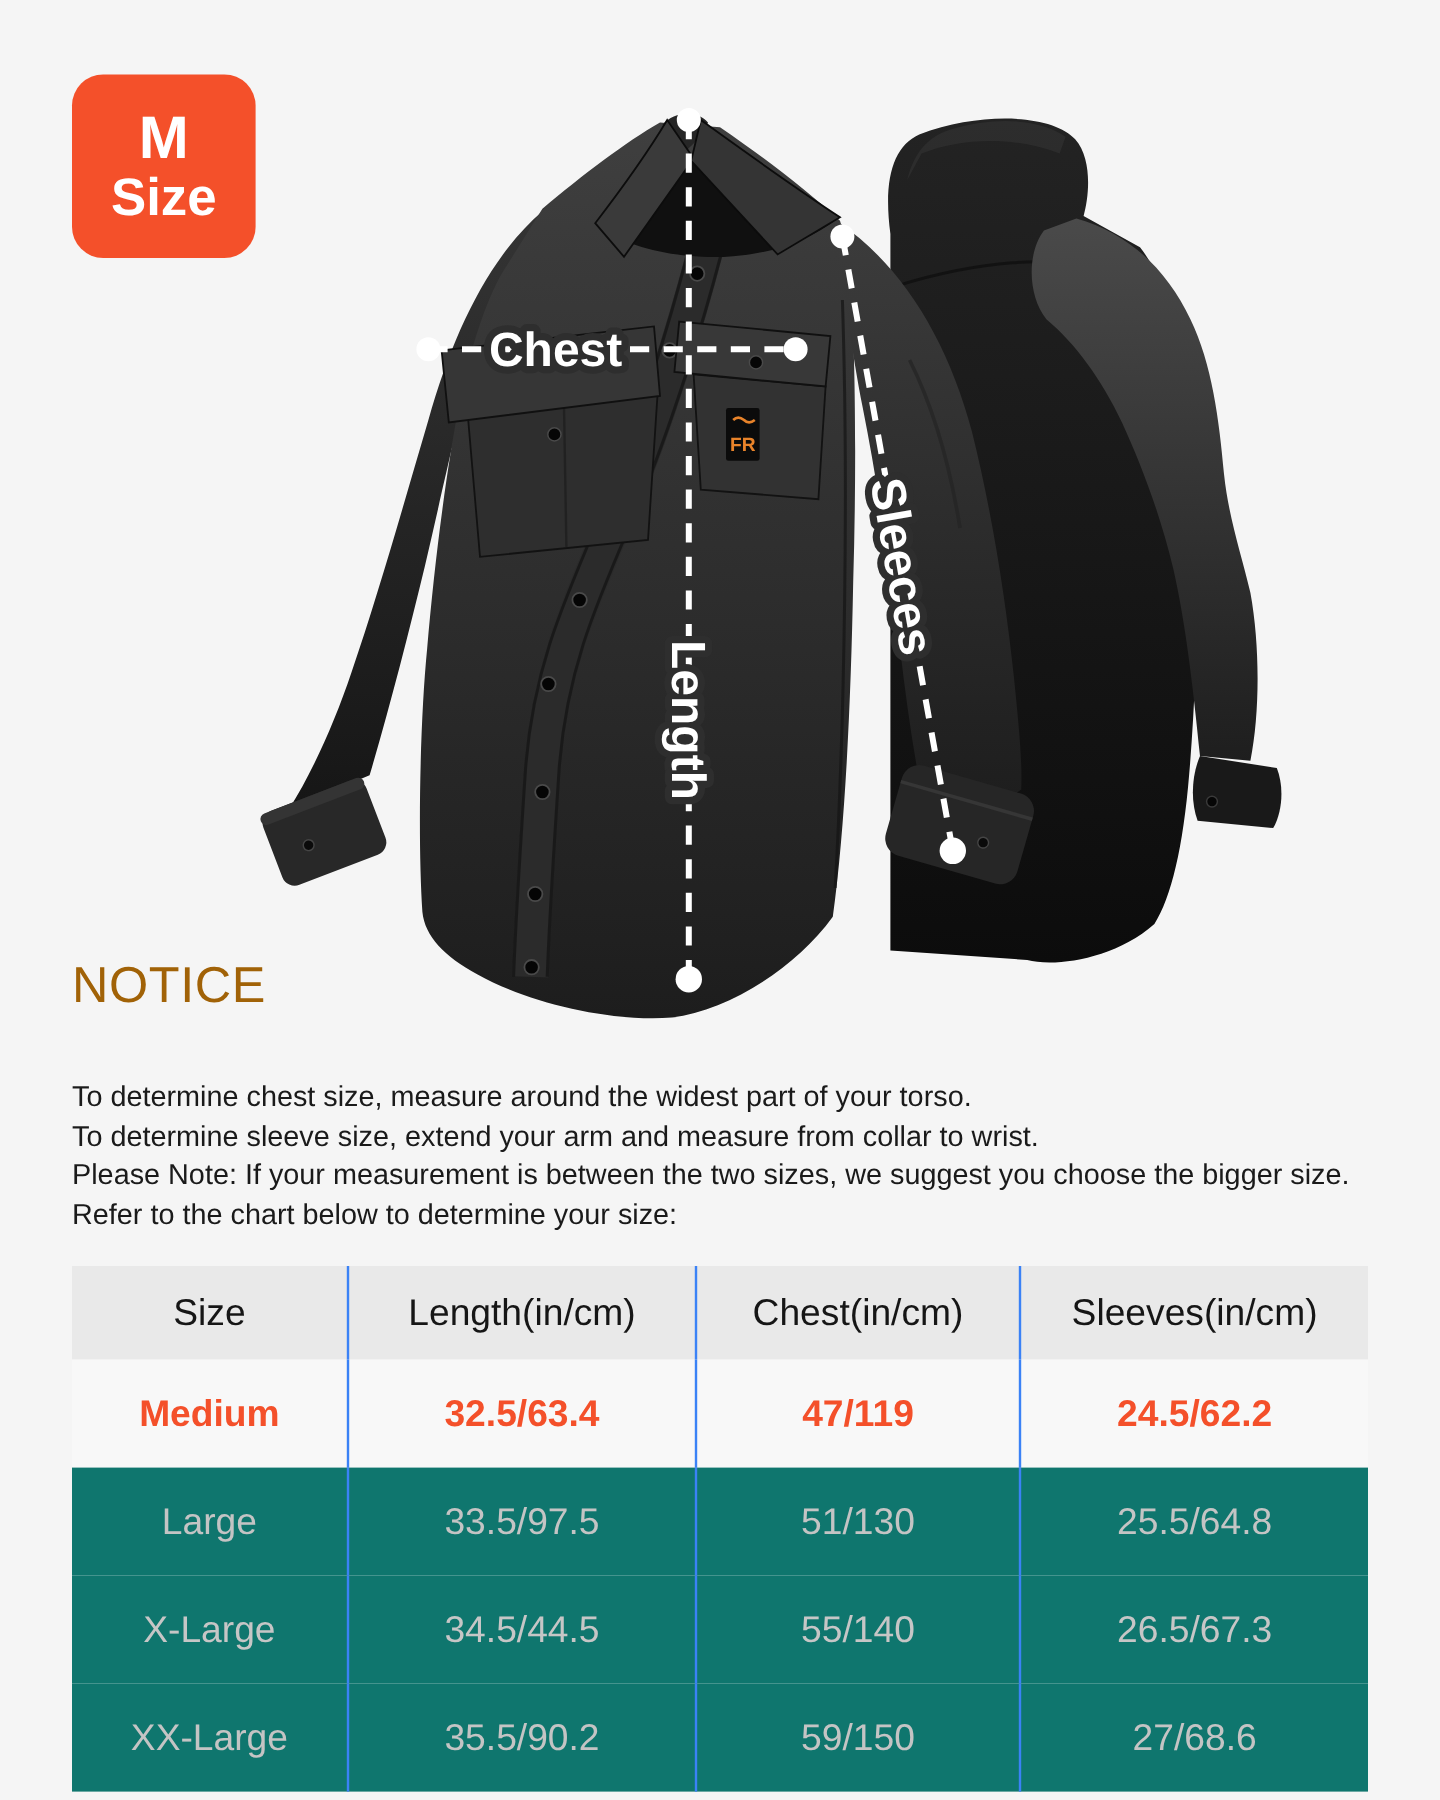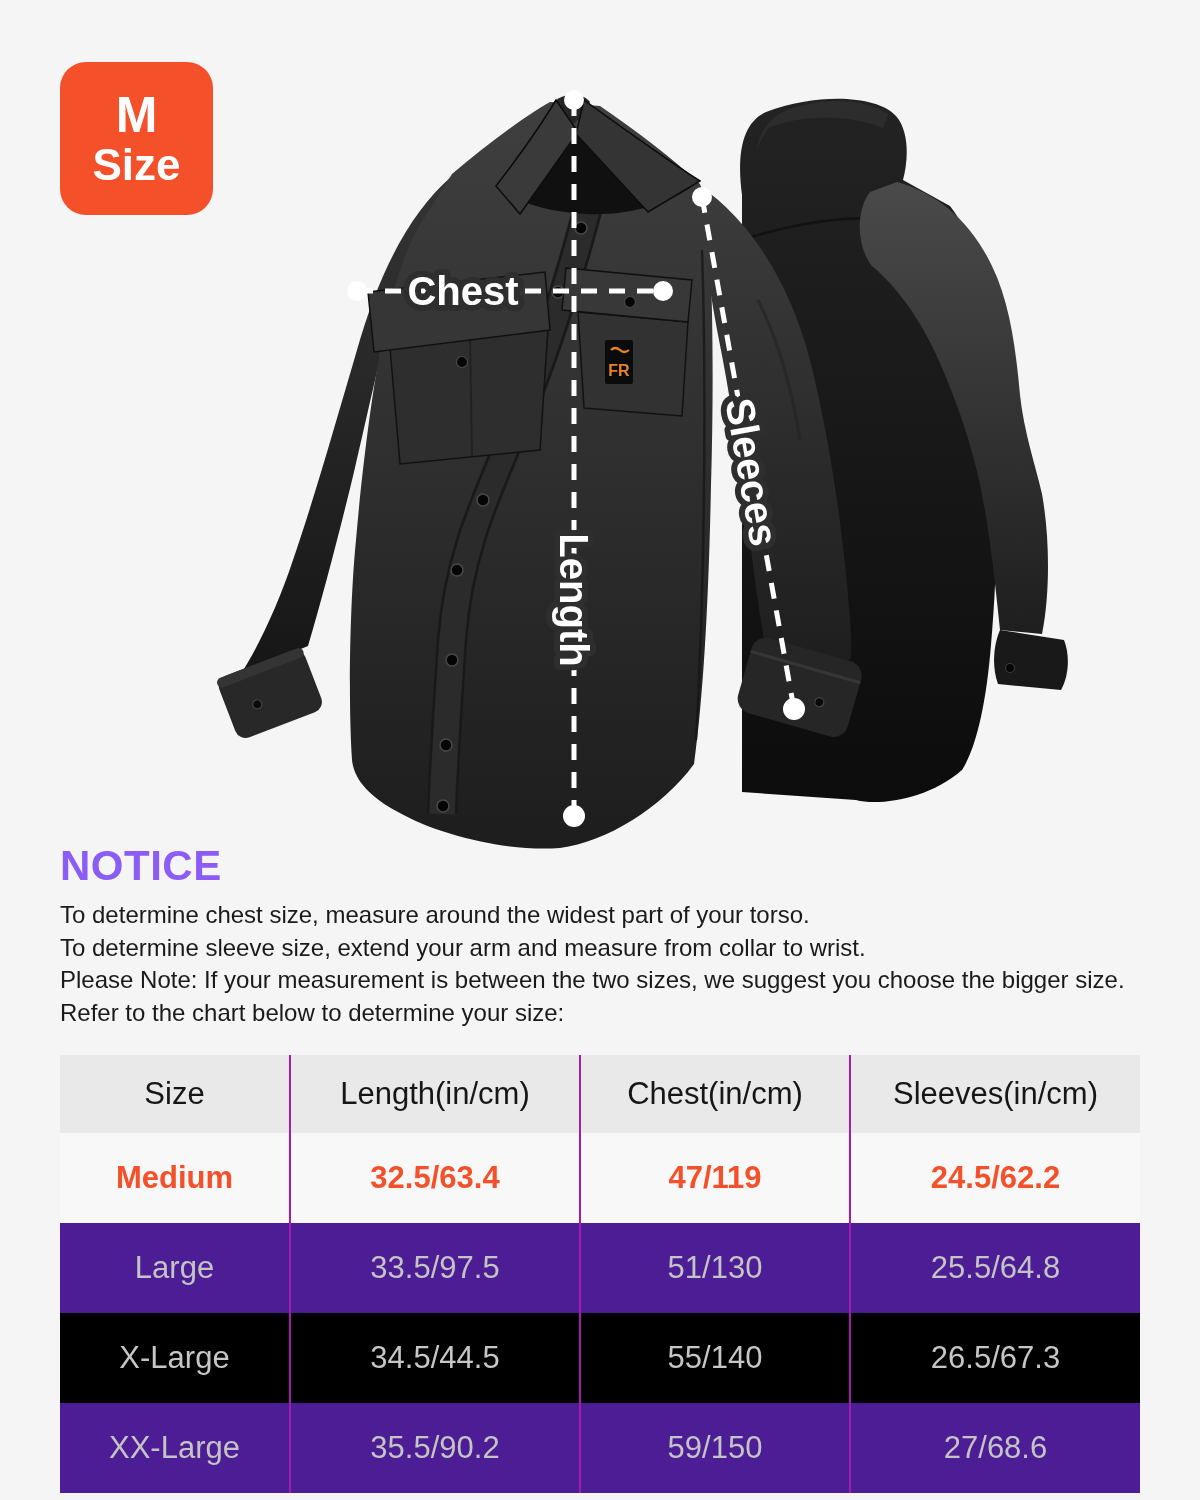--- a/index.html
+++ b/index.html
@@ -19,43 +19,43 @@
     color:#fff;font-weight:700;line-height:1.06;
   }
   .badge .letter{font-size:50px;}
   .badge .word{font-size:44px;}
 
   
   .shirt-svg{position:absolute;left:0;top:0;}
 
   
   .notice-title{
-    position:absolute;left:60px;top:842px;
-    font-size:42px;font-weight:700;color:#8b5cf6;letter-spacing:.5px;
+    position:absolute;left:60px;top:797px;
+    font-size:42px;font-weight:400;color:#a16207;letter-spacing:.5px;
   }
   .notice-lines{
     position:absolute;left:60px;top:899px;width:1105px;
     font-size:24px;color:#1a1a1a;line-height:32.6px;
   }
 
   
   .size-table{
     position:absolute;left:60px;top:1055px;
     border-collapse:collapse;table-layout:fixed;width:1080px;
     font-size:31px;
   }
   .size-table th,.size-table td{
     text-align:center;vertical-align:middle;padding:0;
   }
   .size-table th{height:78px;font-weight:400;color:#161616;background:#e9e9e9;}
   .size-table td{height:90px;margin-top:16px;}
-  .size-table th + th, .size-table td + td{border-left:2px solid #a21caf;}
+  .size-table th + th, .size-table td + td{border-left:2px solid #3b82f6;}
   tr.r-highlight td{background:#f8f8f8;color:#F4502A;font-weight:700;}
-  tr.r-gray td{background:#4c1d95;color:#c4c4c4;}
-  tr.r-light td{background:#000000;color:#c6c6c6;}
+  tr.r-gray td{background:#0f766e;color:#c4c4c4;}
+  tr.r-light td{background:#0f766e;color:#c6c6c6;}
 
   .meas-label{
     font-size:40px;font-weight:600;fill:#ffffff;
     stroke:#2e2e2e;stroke-width:12px;stroke-linejoin:round;
     paint-order:stroke;
   }
 </style>
 </head>
 <body>
 

